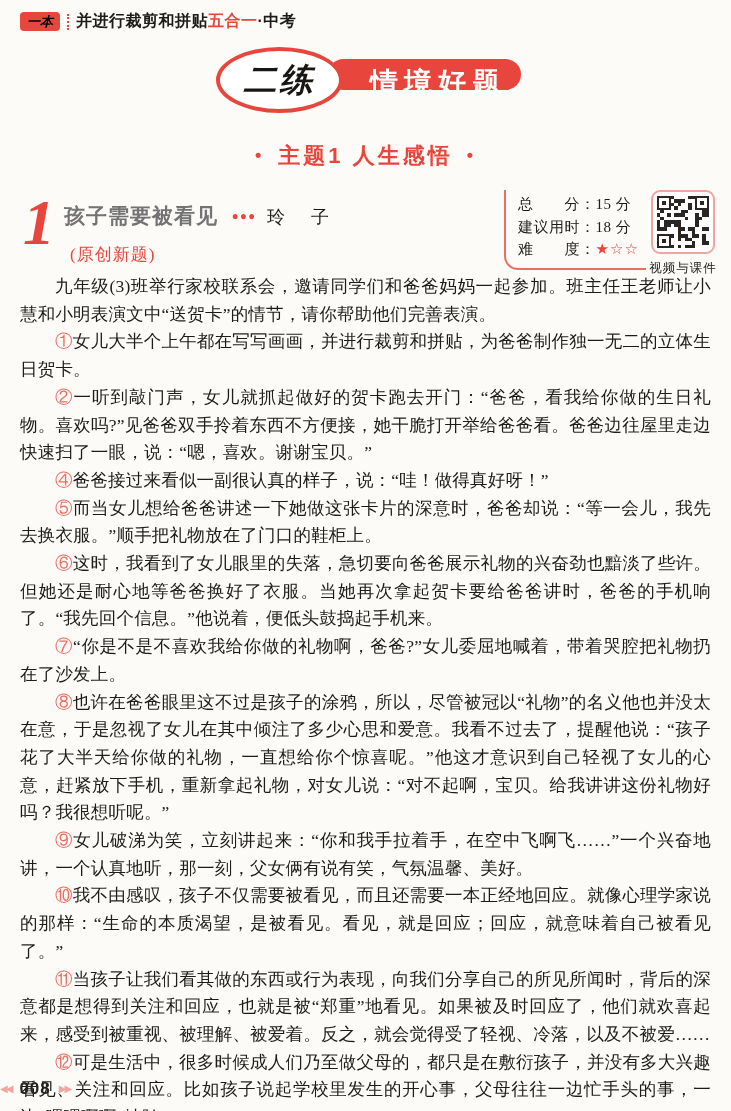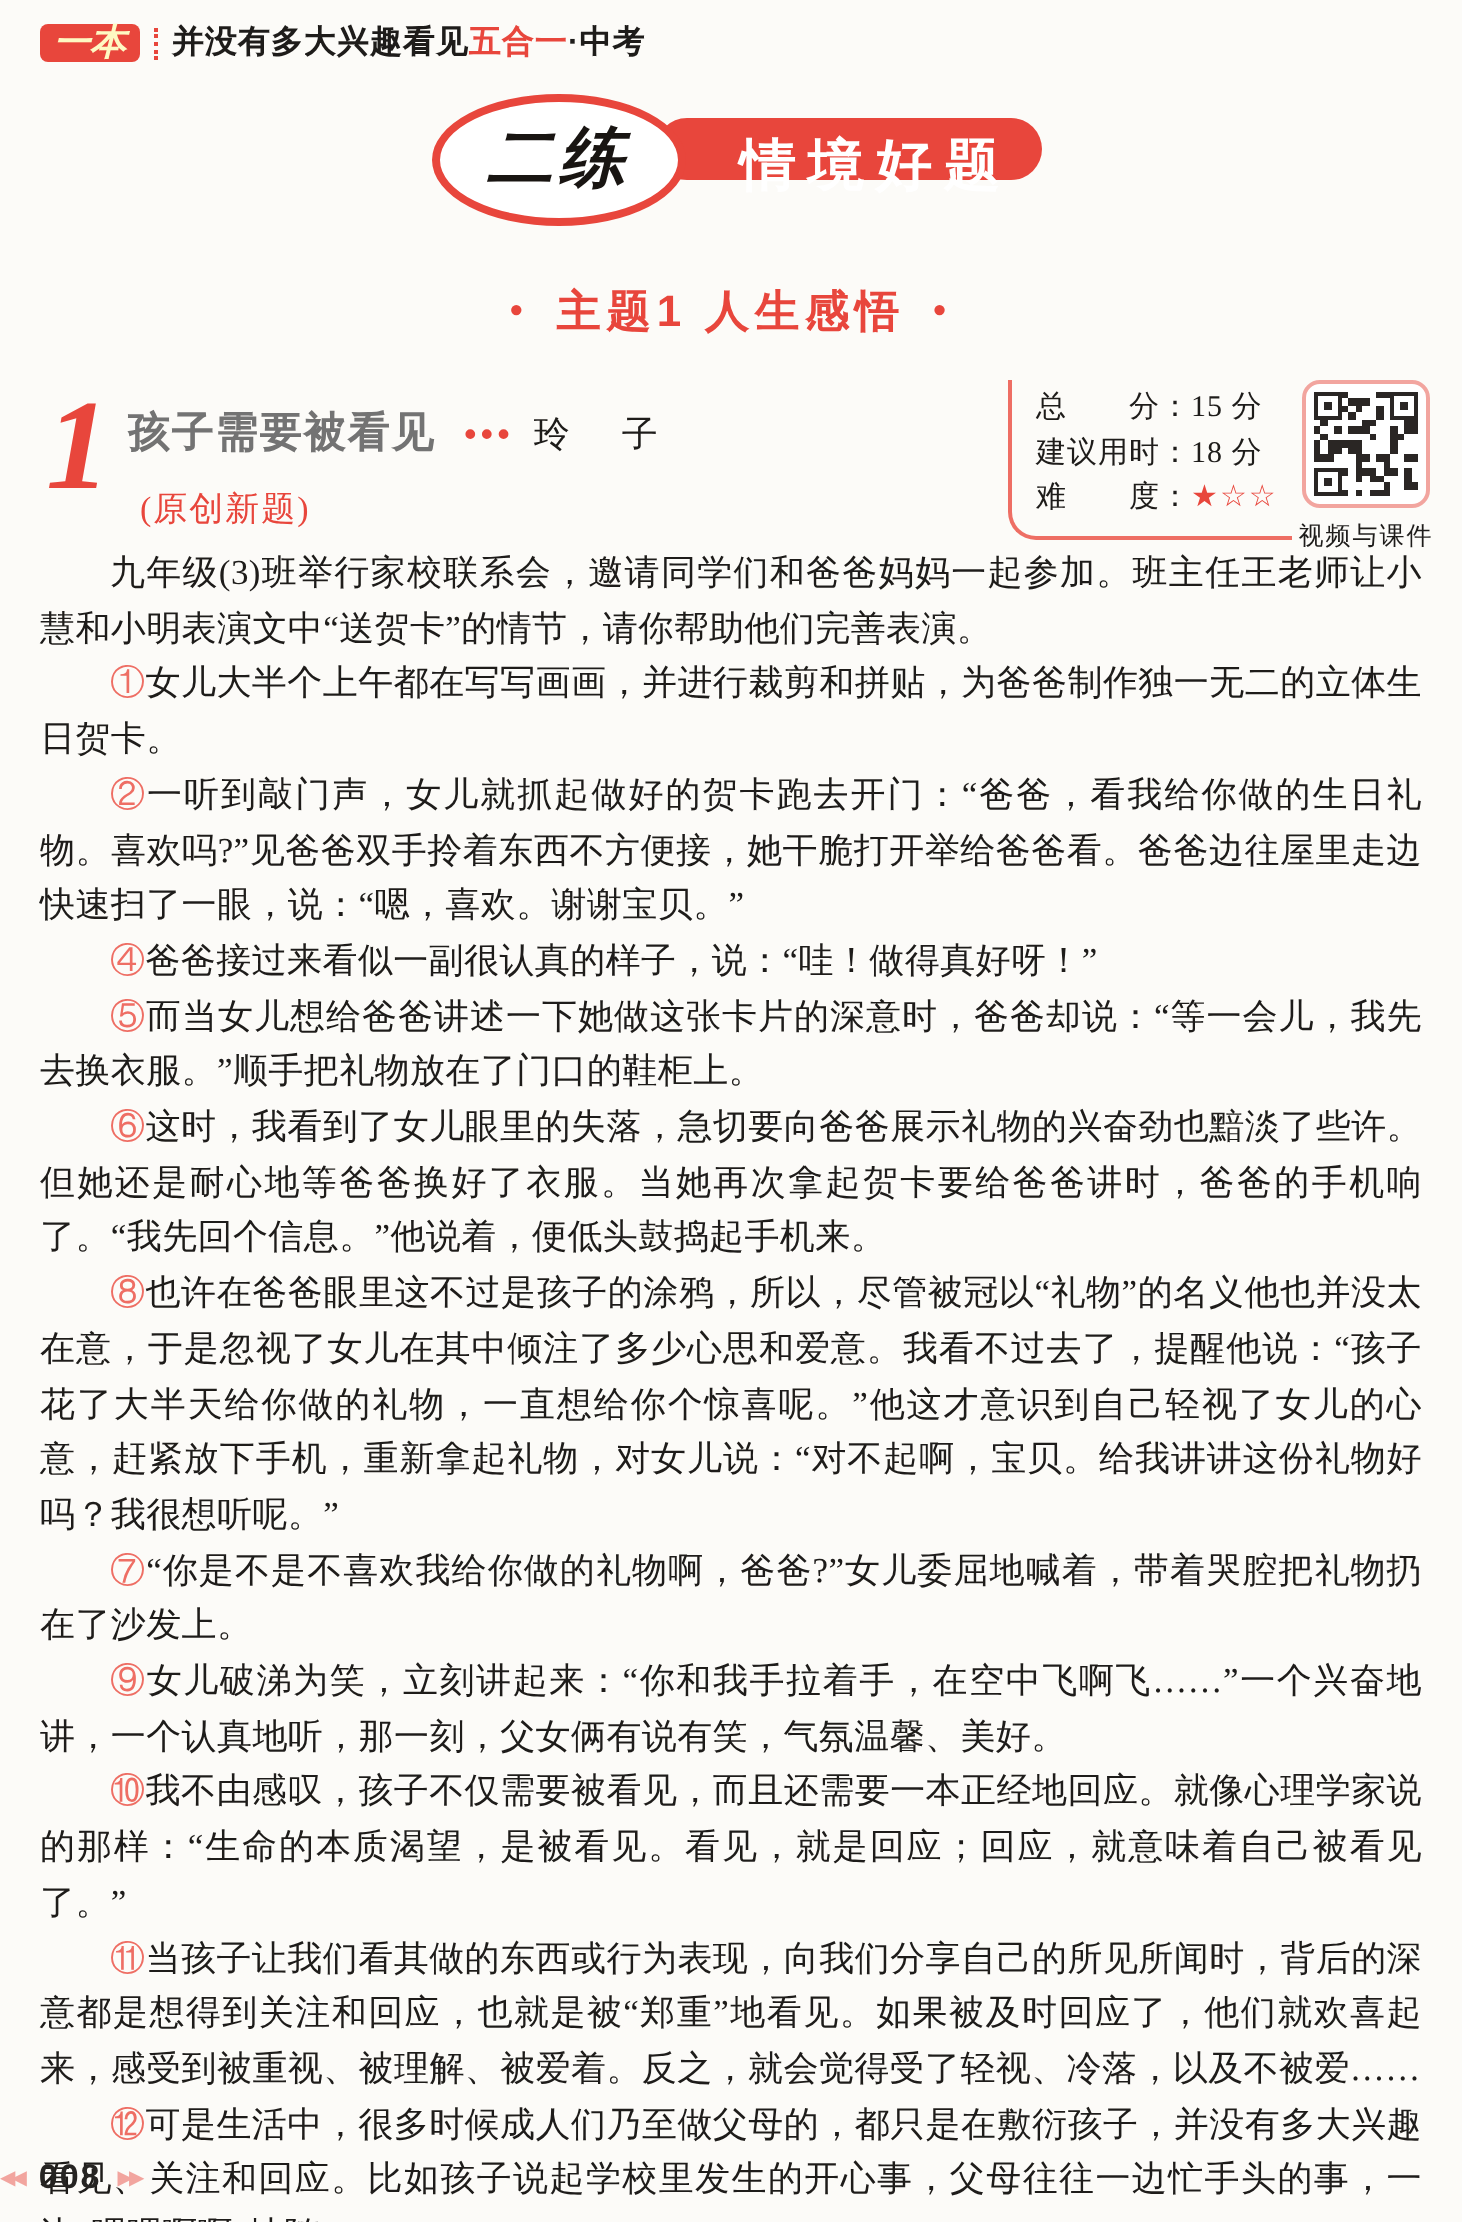--- a/index.html
+++ b/index.html
@@ -13,22 +13,22 @@
   body{
     width:731px;height:1111px;position:relative;overflow:hidden;
     background:#fcfbf8;color:var(--ink);
     font-family:"Liberation Serif","DejaVu Serif",serif;
   }
   .red{color:var(--accent);}
 
   
   .page-header{position:absolute;top:11px;left:20px;display:flex;align-items:center;gap:7px;}
   .brand-badge{
-    background:var(--accent);color:#fef9c3;font-style:italic;font-weight:bold;
-    font-size:18px;line-height:17px;padding:1px 7px;border-radius:4px;
+    background:var(--accent);color:#000000;font-style:italic;font-weight:bold;
+    font-size:13px;line-height:17px;padding:1px 7px;border-radius:4px;
   }
   .dot-sep{border-left:2px dotted var(--accent);height:16px;}
   .series-title{font-family:"Liberation Sans","DejaVu Sans",sans-serif;font-weight:bold;font-size:16px;letter-spacing:.5px;}
 
   
   .banner{position:absolute;left:216px;top:46px;width:305px;height:70px;}
   .banner-pill{
     position:absolute;left:112px;top:13px;right:0;height:31px;
     background:var(--accent);border-radius:25px;
     color:#fff;font-family:"Liberation Sans","DejaVu Sans",sans-serif;
@@ -105,21 +105,21 @@
   .pager-arrows{color:var(--pink);font-size:10px;letter-spacing:-2px;vertical-align:2px;}
   .page-number{font-weight:bold;font-size:17px;letter-spacing:1px;color:#262422;padding:0 8px;}
 </style>
 </head>
 <body>
 
 <div class="page-header">
   <span class="brand-badge">一本</span>
   <span class="dot-sep"></span>
   <span class="series-title">
-    <span>并没有多大兴趣看见</span><span class="red">五合一</span><span>·中考</span>
+    <span>并进行裁剪和拼贴</span><span class="red">五合一</span><span>·中考</span>
   </span>
 </div>
 
 <div class="banner">
   <div class="banner-pill">情境好题</div>
   <div class="banner-oval">二练</div>
 </div>
 
 <div class="theme-line">
   <span class="bullet">•</span><span>主题1  人生感悟</span><span class="bullet">•</span>
@@ -382,22 +382,22 @@
 </div>
 <div class="qr-caption">视频与课件</div>
 
 <div class="article-body">
   <p>九年级(3)班举行家校联系会，邀请同学们和爸爸妈妈一起参加。班主任王老师让小慧和小明表演文中“送贺卡”的情节，请你帮助他们完善表演。</p>
   <p><span class="pmark">①</span><span>女儿大半个上午都在写写画画，并进行裁剪和拼贴，为爸爸制作独一无二的立体生日贺卡。</span></p>
   <p><span class="pmark">②</span><span>一听到敲门声，女儿就抓起做好的贺卡跑去开门：“爸爸，看我给你做的生日礼物。喜欢吗?”见爸爸双手拎着东西不方便接，她干脆打开举给爸爸看。爸爸边往屋里走边快速扫了一眼，说：“嗯，喜欢。谢谢宝贝。”</span></p>
   <p><span class="pmark">④</span><span>爸爸接过来看似一副很认真的样子，说：“哇！做得真好呀！”</span></p>
   <p><span class="pmark">⑤</span><span>而当女儿想给爸爸讲述一下她做这张卡片的深意时，爸爸却说：“等一会儿，我先去换衣服。”顺手把礼物放在了门口的鞋柜上。</span></p>
   <p><span class="pmark">⑥</span><span>这时，我看到了女儿眼里的失落，急切要向爸爸展示礼物的兴奋劲也黯淡了些许。但她还是耐心地等爸爸换好了衣服。当她再次拿起贺卡要给爸爸讲时，爸爸的手机响了。“我先回个信息。”他说着，便低头鼓捣起手机来。</span></p>
+  <p><span class="pmark">⑦</span><span>“你是不是不喜欢我给你做的礼物啊，爸爸?”女儿委屈地喊着，带着哭腔把礼物扔在了沙发上。</span></p>
   <p><span class="pmark">⑧</span><span>也许在爸爸眼里这不过是孩子的涂鸦，所以，尽管被冠以“礼物”的名义他也并没太在意，于是忽视了女儿在其中倾注了多少心思和爱意。我看不过去了，提醒他说：“孩子花了大半天给你做的礼物，一直想给你个惊喜呢。”他这才意识到自己轻视了女儿的心意，赶紧放下手机，重新拿起礼物，对女儿说：“对不起啊，宝贝。给我讲讲这份礼物好吗？我很想听呢。”</span></p>
-  <p><span class="pmark">⑦</span><span>“你是不是不喜欢我给你做的礼物啊，爸爸?”女儿委屈地喊着，带着哭腔把礼物扔在了沙发上。</span></p>
   <p><span class="pmark">⑨</span><span>女儿破涕为笑，立刻讲起来：“你和我手拉着手，在空中飞啊飞……”一个兴奋地讲，一个认真地听，那一刻，父女俩有说有笑，气氛温馨、美好。</span></p>
   <p><span class="pmark">⑩</span><span>我不由感叹，孩子不仅需要被看见，而且还需要一本正经地回应。就像心理学家说的那样：“生命的本质渴望，是被看见。看见，就是回应；回应，就意味着自己被看见了。”</span></p>
   <p><span class="pmark">⑪</span><span>当孩子让我们看其做的东西或行为表现，向我们分享自己的所见所闻时，背后的深意都是想得到关注和回应，也就是被“郑重”地看见。如果被及时回应了，他们就欢喜起来，感受到被重视、被理解、被爱着。反之，就会觉得受了轻视、冷落，以及不被爱……</span></p>
   <p><span class="pmark">⑫</span><span>可是生活中，很多时候成人们乃至做父母的，都只是在敷衍孩子，并没有多大兴趣看见、关注和回应。比如孩子说起学校里发生的开心事，父母往往一边忙手头的事，一边“嗯嗯啊啊”地随</span></p>
 </div>
 
 <div class="page-footer">
   <span class="pager-arrows">◀◀</span><span class="page-number">008</span><span class="pager-arrows">▶▶</span>
 </div>
 

